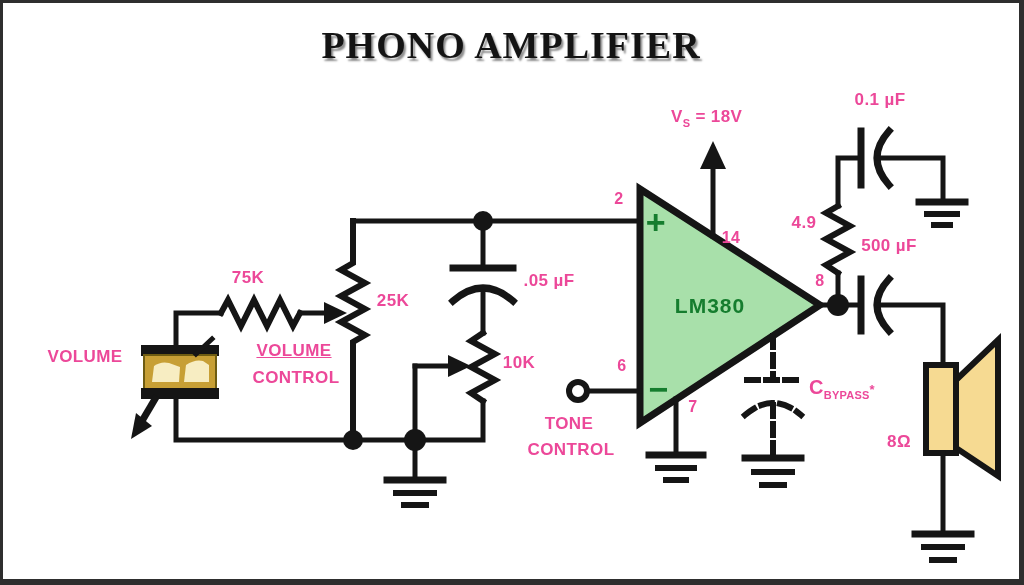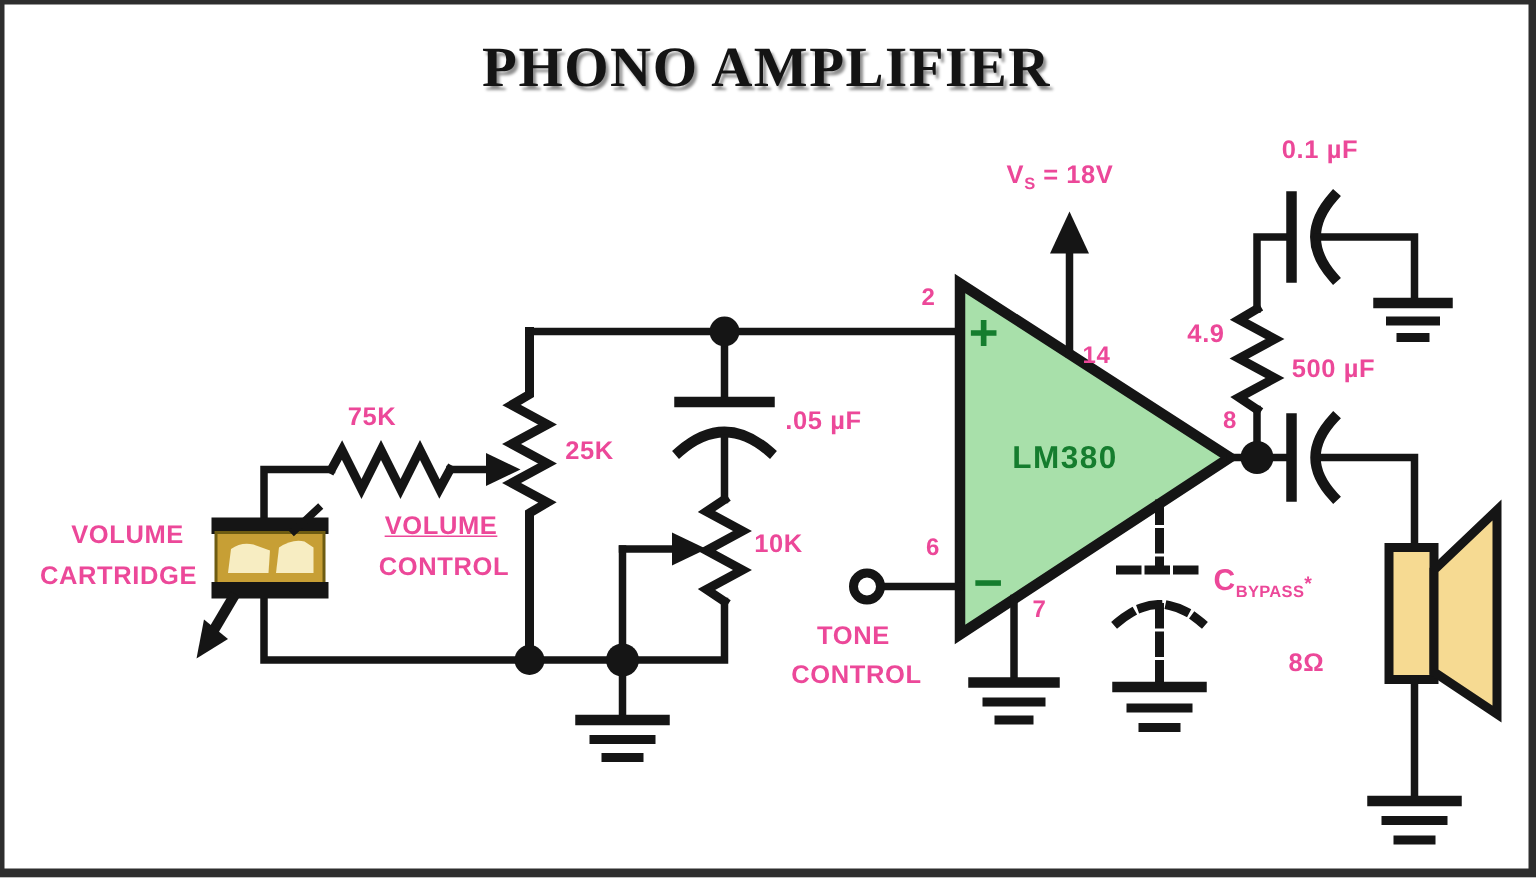--- a/index.html
+++ b/index.html
@@ -183,21 +183,20 @@
       <g fill="#151515" stroke="none">
         <circle cx="480" cy="218" r="10"></circle>
         <circle cx="350" cy="437" r="10"></circle>
         <circle cx="412" cy="437" r="11"></circle>
         <circle cx="835" cy="302" r="11"></circle>
       </g>
     </g>
   </svg>
 
   <div class="label" style="left:82px;top:354px;">VOLUME</div>
-  <div class="label" style="left:76px;top:381px;">CARTRIDGE</div>
 
   <div class="label" style="left:245px;top:275px;">75K</div>
   <div class="label" style="left:390px;top:298px;">25K</div>
 
   <div class="label" style="left:291px;top:348px;text-decoration:underline;">VOLUME</div>
   <div class="label" style="left:293px;top:375px;">CONTROL</div>
 
   <div class="label" style="left:546px;top:278px;">.05 µF</div>
   <div class="label" style="left:516px;top:360px;">10K</div>
 
@@ -215,15 +214,15 @@
   <div class="label green sign" style="left:653px;top:219px;">+</div>
   <div class="label green sign" style="left:656px;top:386px;">−</div>
   <div class="label green opamp-name" style="left:707px;top:303px;">LM380</div>
 
   <div class="label" style="left:801px;top:220px;">4.9</div>
   <div class="label" style="left:877px;top:97px;">0.1 µF</div>
   <div class="label" style="left:886px;top:243px;text-align:right;">500 µF</div>
 
   <div class="label left-anchor" style="left:806px;top:388px;font-size:20px;"><span>C</span><sub>BYPASS</sub><span style="font-size:13px;">*</span></div>
 
-  <div class="label" style="left:868px;top:439px;">8Ω</div>
+  <div class="label" style="left:896px;top:439px;">8Ω</div>
 
 </div>
 
 </body></html>

